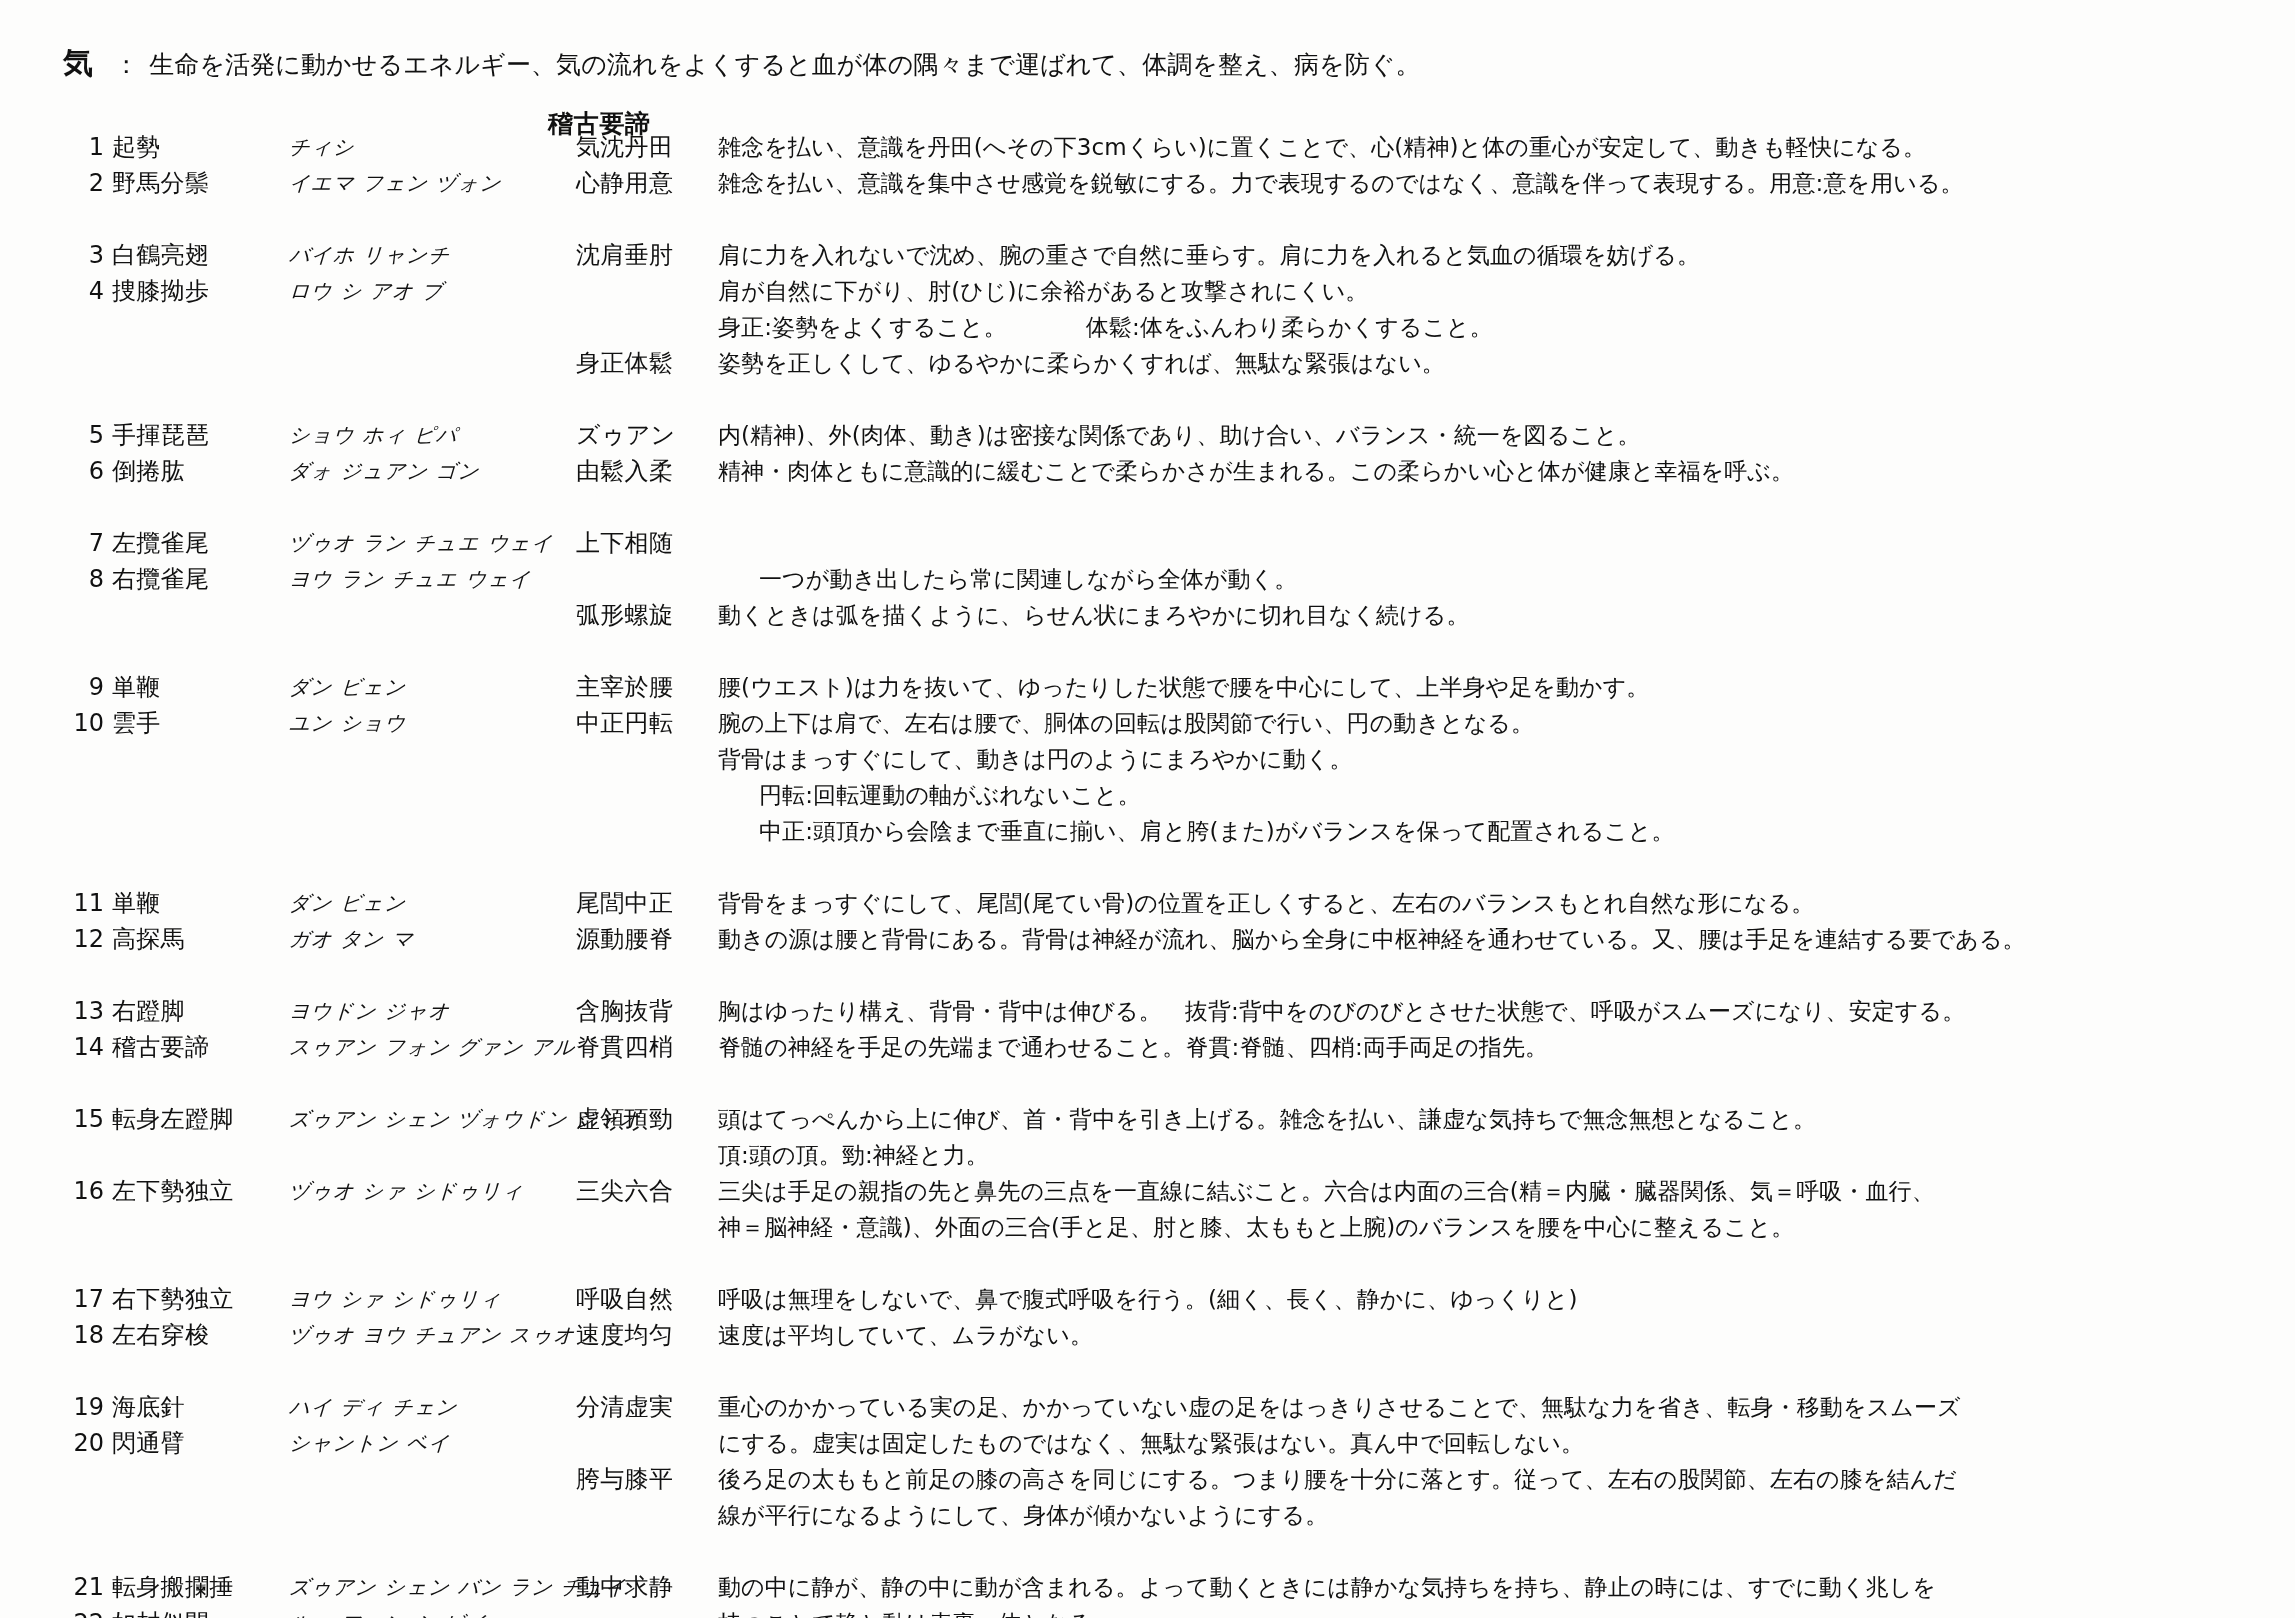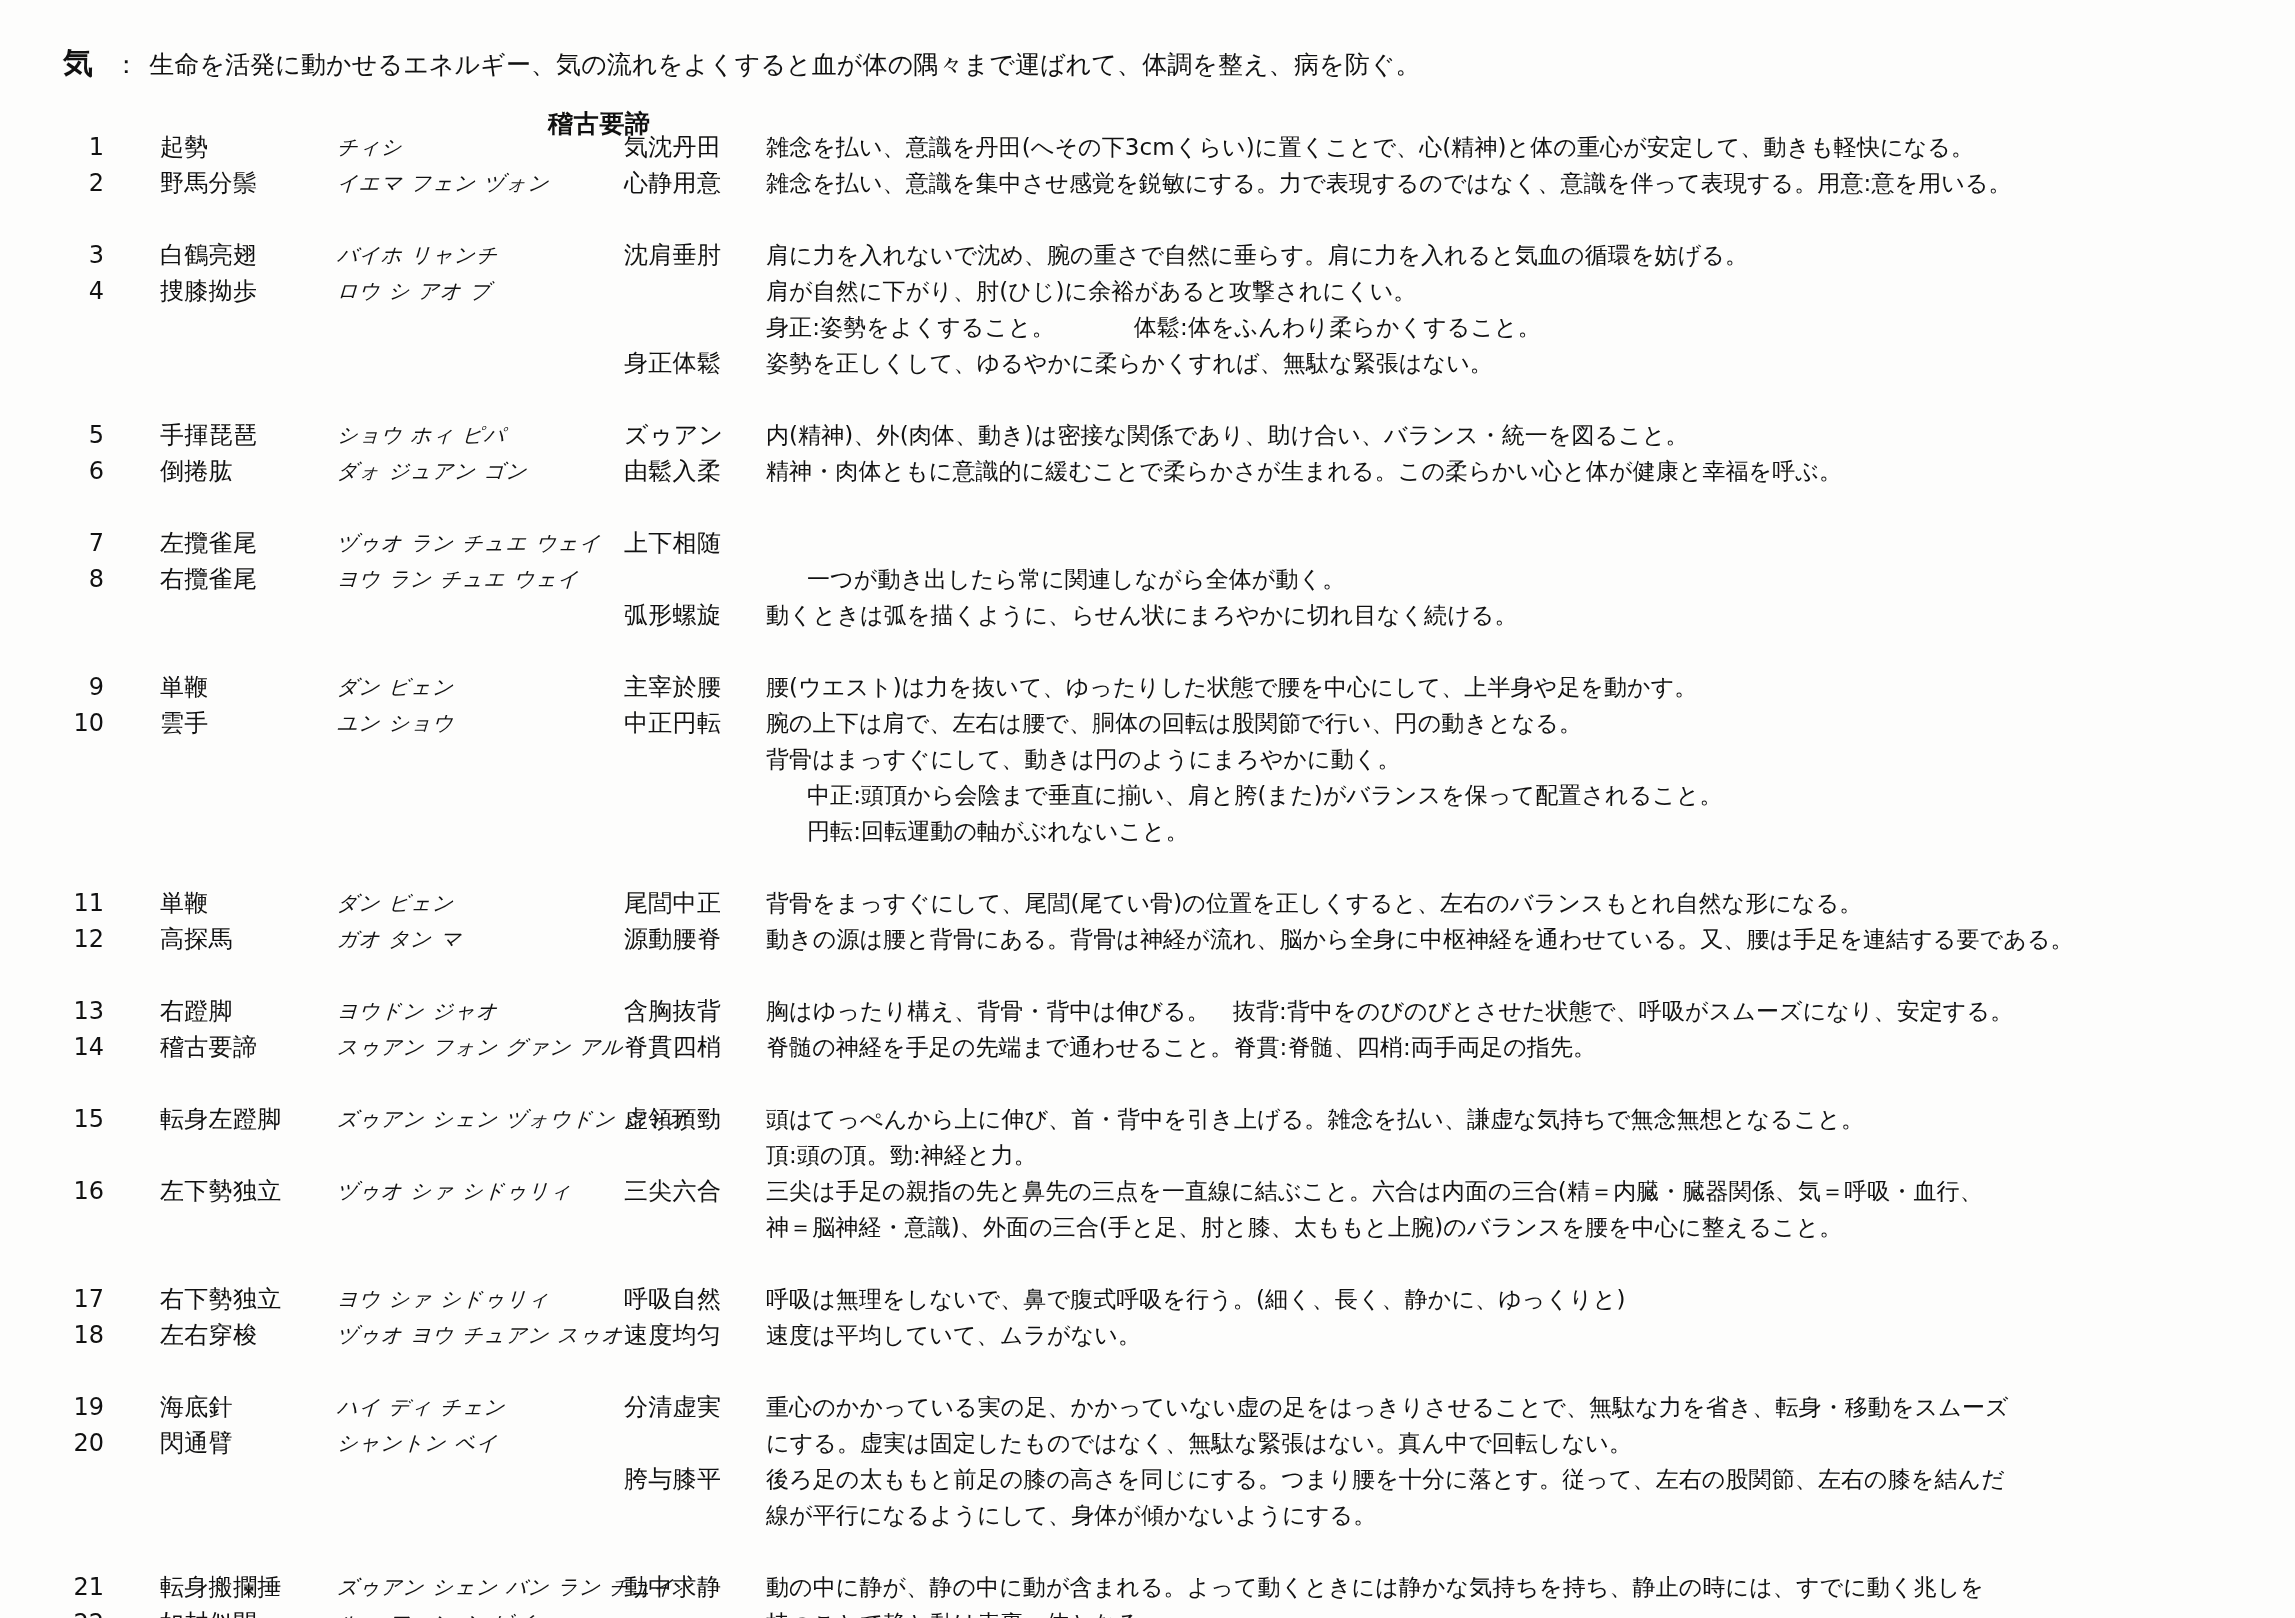--- a/index.html
+++ b/index.html
@@ -82,21 +82,20 @@
     text-align: right;
     padding-right: 8px;
     font-size: 24px;
     flex: 0 0 auto;
   }
   .c-name {
     width: 177px;
     font-size: 24px;
     letter-spacing: 0.3px;
     flex: 0 0 auto;
-    margin-left: 48px;
   }
   .c-read {
     width: 287px;
     font-size: 20.4px;
     font-style: italic;
     letter-spacing: 1.1px;
     transform: skewX(-3deg);
     flex: 0 0 auto;
   }
   .c-key {
@@ -248,28 +247,28 @@
       <span class="c-name"></span>
       <span class="c-read"></span>
       <span class="c-key"></span>
       <span class="c-desc">背骨はまっすぐにして、動きは円のようにまろやかに動く。</span>
     </div>
     <div class="row">
       <span class="c-num"></span>
       <span class="c-name"></span>
       <span class="c-read"></span>
       <span class="c-key"></span>
+      <span class="c-desc indent-1">円転:回転運動の軸がぶれないこと。</span>
+    </div>
+    <div class="row">
+      <span class="c-num"></span>
+      <span class="c-name"></span>
+      <span class="c-read"></span>
+      <span class="c-key"></span>
       <span class="c-desc indent-1">中正:頭頂から会陰まで垂直に揃い、肩と胯(また)がバランスを保って配置されること。</span>
-    </div>
-    <div class="row">
-      <span class="c-num"></span>
-      <span class="c-name"></span>
-      <span class="c-read"></span>
-      <span class="c-key"></span>
-      <span class="c-desc indent-1">円転:回転運動の軸がぶれないこと。</span>
     </div>
 
     <div class="spacer"></div>
 
     <div class="row">
       <span class="c-num">11</span>
       <span class="c-name">単鞭</span>
       <span class="c-read">ダン ビェン</span>
       <span class="c-key">尾閭中正</span>
       <span class="c-desc">背骨をまっすぐにして、尾閭(尾てい骨)の位置を正しくすると、左右のバランスもとれ自然な形になる。</span>

